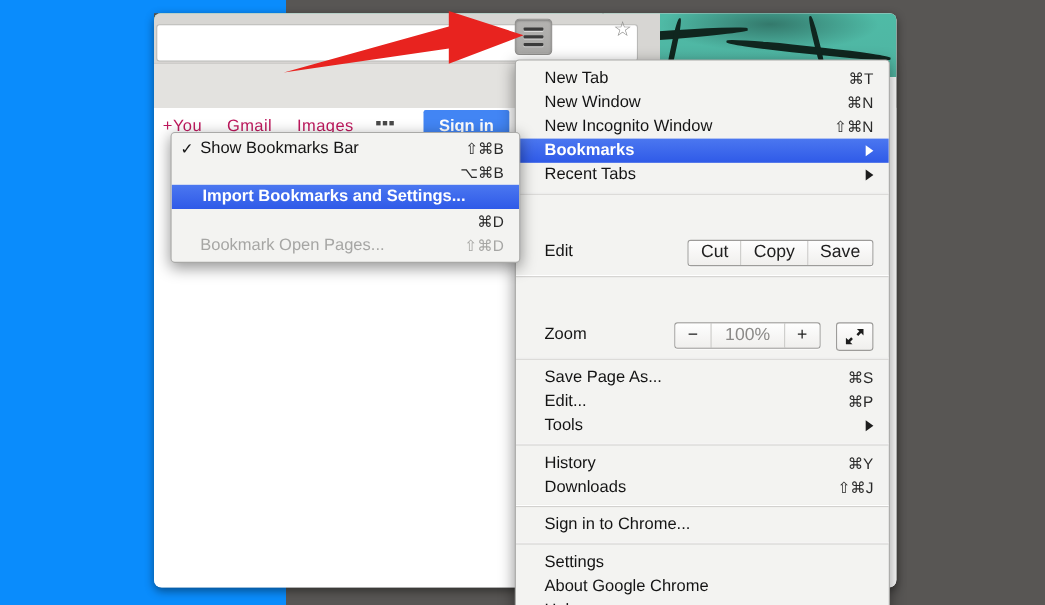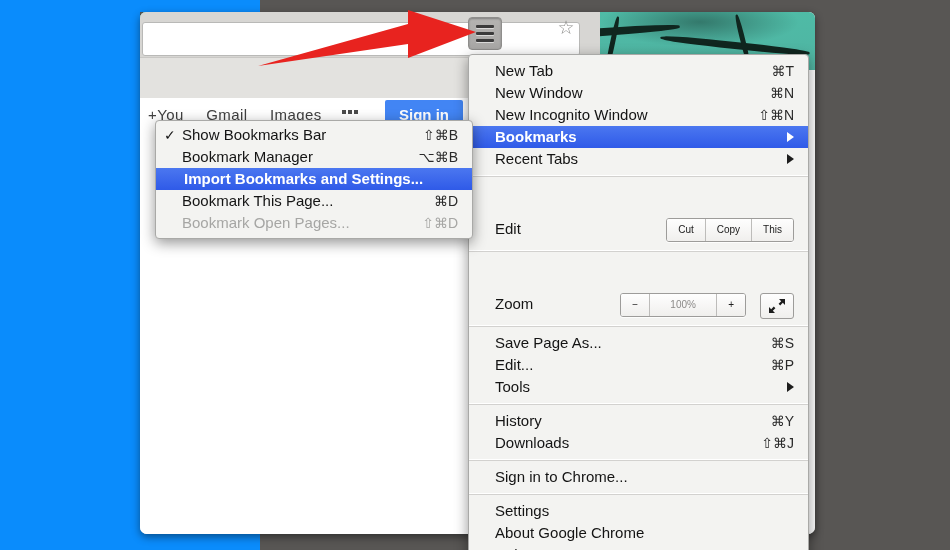--- a/index.html
+++ b/index.html
@@ -87,21 +87,21 @@
     border-top: 1px solid #c9c8c5;
   }
   
   #page-content {
     position: absolute; left: 0; top: 86px;
     width: 675px; height: 436px;
     background: #ffffff;
   }
   #google-links {
     position: absolute; left: 8px; top: 8px;
-    font-size: 15px; color: #404040;
+    font-size: 15px; color: #be185d;
     letter-spacing: .4px;
   }
   #google-links span { margin-right: 18px; }
   #apps-grid {
     position: absolute; left: 202px; top: 12px;
     width: 16px; height: 12px;
   }
   #apps-grid i {
     position: absolute; width: 4px; height: 4px;
     background: #4a4a4a; display:block;
@@ -216,21 +216,21 @@
     border: 1px solid #9d9c9a;
     border-radius: 3px;
     overflow: hidden;
     background: #fdfdfc;
     box-shadow: 0 1px 0 rgba(255,255,255,.8);
   }
   .seg-btn {
     padding: 0 11px;
     height: 22px;
     line-height: 22px;
-    font-size: 10px;
+    font-size: 16px;
     color: #202020;
     border-right: 1px solid #bdbcba;
     background: linear-gradient(180deg,#fefefe 0%,#f0efed 100%);
   }
   .seg-btn:last-child { border-right: none; }
   .seg-btn.readonly { color: #8b8a88; min-width: 44px; text-align: center; }
   #edit-seg { right: 14px; }
   #zoom-seg { right: 62px; }
   #fullscreen-button {
     position: absolute; right: 14px; top: 5px;
@@ -319,21 +319,21 @@
       <span class="submenu-arrow"></span>
     </div>
 
     <div class="separator"></div>
 
     <div class="control-row">
       <span class="label">Edit</span>
       <span class="seg-group" id="edit-seg">
         <span class="seg-btn">Cut</span>
         <span class="seg-btn">Copy</span>
-        <span class="seg-btn">This</span>
+        <span class="seg-btn">Save</span>
       </span>
     </div>
 
     <div class="separator"></div>
 
     <div class="control-row">
       <span class="label">Zoom</span>
       <span class="seg-group" id="zoom-seg">
         <span class="seg-btn">−</span>
         <span class="seg-btn readonly">100%</span>
@@ -392,28 +392,26 @@
     </div>
   </div>
 
   <div id="bookmarks-submenu" class="menu">
     <div class="menu-item">
       <span class="check">✓</span>
       <span class="label">Show Bookmarks Bar</span>
       <span class="shortcut">⇧⌘B</span>
     </div>
     <div class="menu-item">
-      <span class="label">Bookmark Manager</span>
       <span class="shortcut">⌥⌘B</span>
     </div>
     <div class="menu-item highlight">
       <span class="label">Import Bookmarks and Settings...</span>
     </div>
     <div class="menu-item">
-      <span class="label">Bookmark This Page...</span>
       <span class="shortcut">⌘D</span>
     </div>
     <div class="menu-item disabled">
       <span class="label">Bookmark Open Pages...</span>
       <span class="shortcut">⇧⌘D</span>
     </div>
   </div>
 
   <svg id="red-arrow" width="220" height="62" viewBox="0 0 220 62">
     <polygon points="0,58 150,16 150,2 218,24 150,50 150,36" fill="#e8231f"></polygon>

